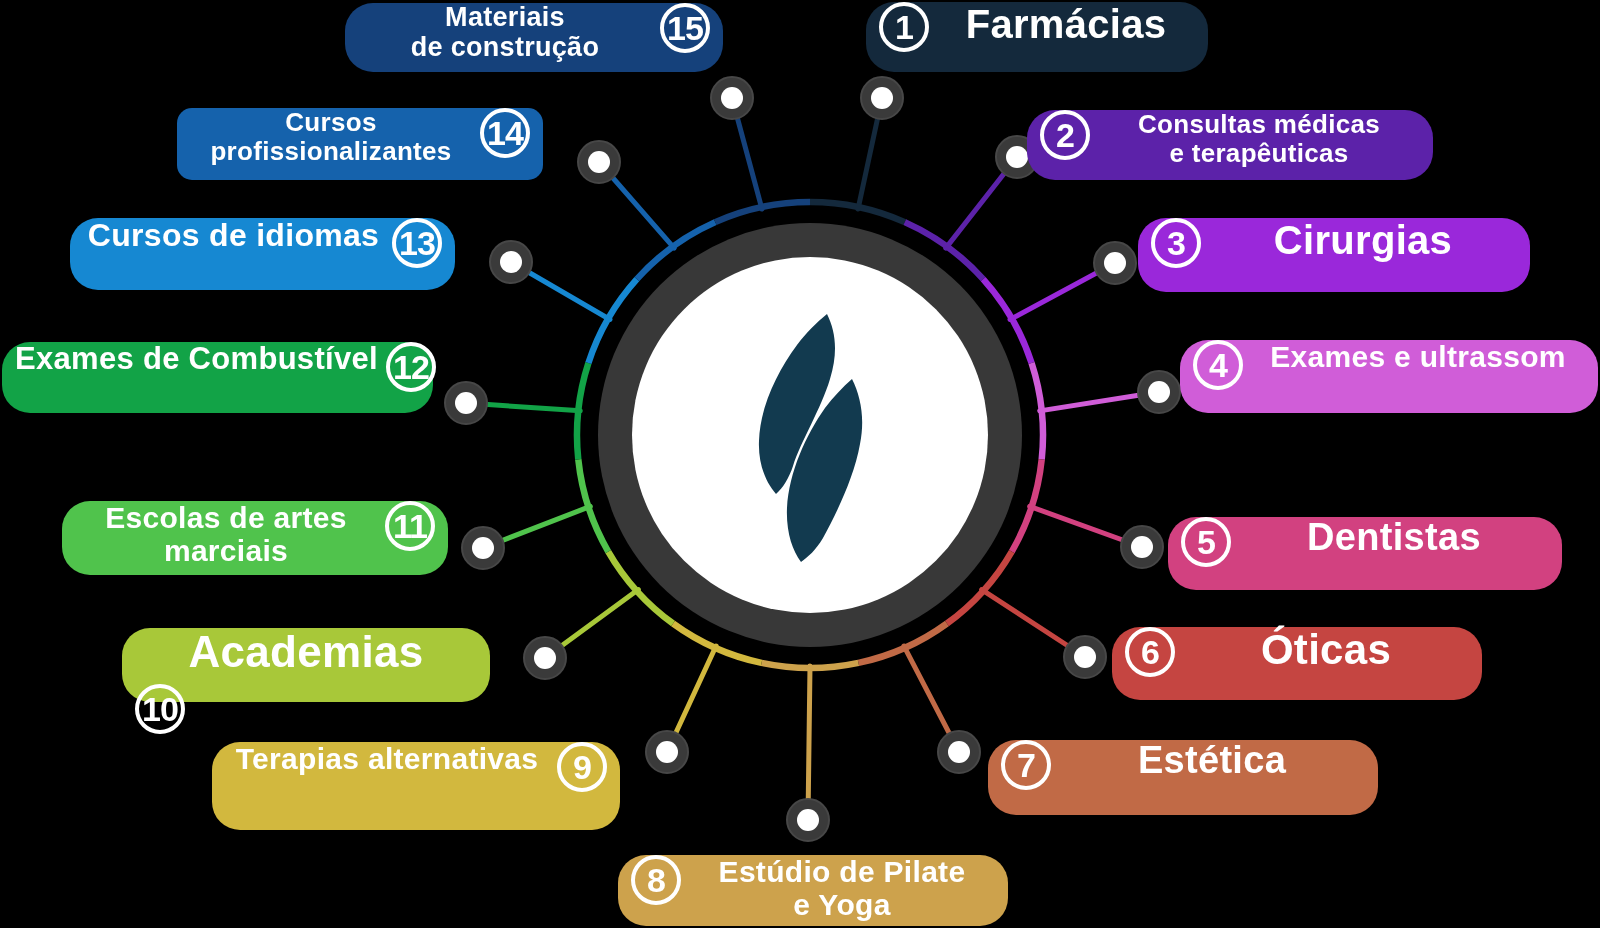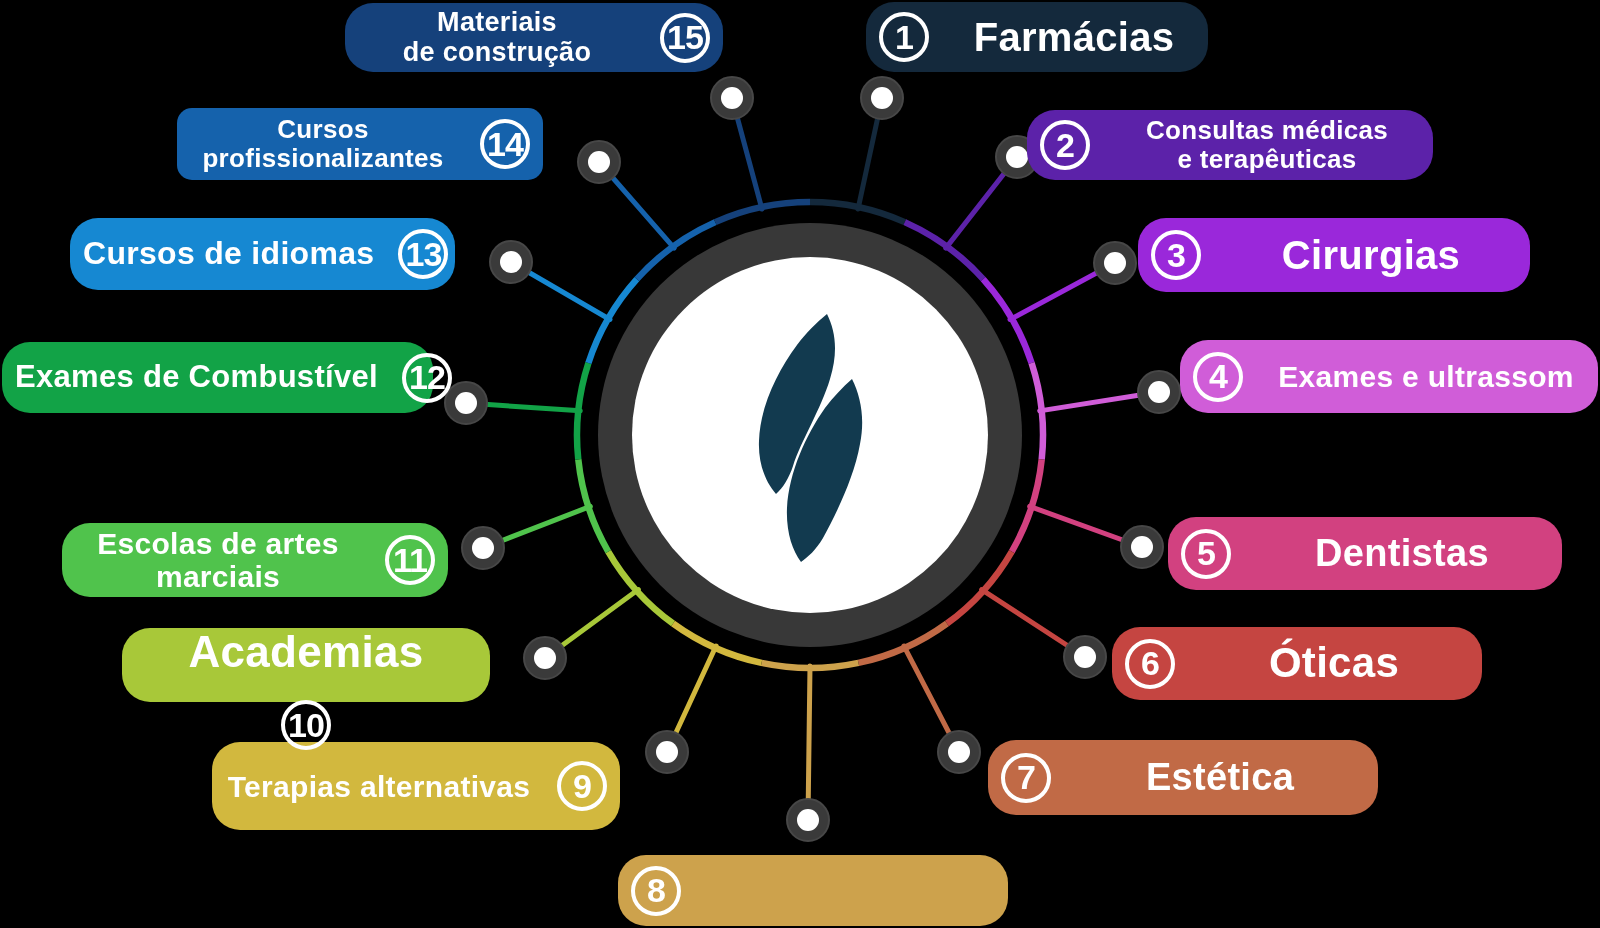--- a/index.html
+++ b/index.html
@@ -2,21 +2,21 @@
 <html><head>
 <meta charset="utf-8">
 <style>
   html,body{margin:0;padding:0;background:#000;}
   .stage{
     position:relative;width:1600px;height:928px;overflow:hidden;background:#000;
     font-family:"Liberation Sans",sans-serif;
   }
   .stage svg{position:absolute;left:0;top:0;}
   .pill{
-    position:absolute;display:flex;align-items:center;gap:24px;
+    position:absolute;display:flex;gap:8px;
     box-sizing:border-box;padding:0 13px;border-radius:28px;
     color:#fff;font-weight:bold;
   }
   .pill .txt{
     flex:1;text-align:center;line-height:1.1;letter-spacing:.3px;white-space:nowrap;
   }
   .badge{
     flex:0 0 auto;width:50px;height:50px;border:4px solid #fff;border-radius:50%;
     box-sizing:border-box;display:flex;align-items:center;justify-content:center;
     font-size:34px;font-weight:bold;letter-spacing:-1px;
@@ -169,34 +169,38 @@
         </div>
       </div>
       <div class="pill" style="left: 988px; top: 740px; width: 390px; height: 75px; background: rgb(193, 106, 70); font-size: 38px;">
         <span class="badge">7</span>
         <div class="txt">
           <div>Estética</div>
         </div>
       </div>
       <div class="pill" style="left: 618px; top: 855px; width: 390px; height: 71px; background: rgb(205, 162, 76); font-size: 30px;">
         <span class="badge">8</span>
+        <div class="txt">
+          <div>Estúdio de Pilate</div>
+          <div>e Yoga</div>
+        </div>
       </div>
       <div class="pill" style="left: 212px; top: 742px; width: 408px; height: 88px; background: rgb(210, 184, 62); font-size: 30px;">
         <div class="txt">
           <div>Terapias alternativas</div>
         </div>
         <span class="badge">9</span>
       </div>
       <div class="pill" style="left: 122px; top: 628px; width: 368px; height: 74px; background: rgb(168, 200, 57); font-size: 44px; flex-direction: column;">
         <div class="txt">
           <div>Academias</div>
         </div>
         <span class="badge">10</span>
       </div>
-      <div class="pill" style="left: 62px; top: 523px; width: 386px; height: 74px; background: rgb(80, 195, 76); font-size: 30px;">
+      <div class="pill" style="left: 62px; top: 501px; width: 386px; height: 74px; background: rgb(80, 195, 76); font-size: 30px;">
         <div class="txt">
           <div>Escolas de artes</div>
           <div>marciais</div>
         </div>
         <span class="badge">11</span>
       </div>
       <div class="pill" style="left: 2px; top: 342px; width: 431px; height: 71px; background: rgb(18, 163, 71); font-size: 31px;">
         <div class="txt">
           <div>Exames de Combustível</div>
         </div>

